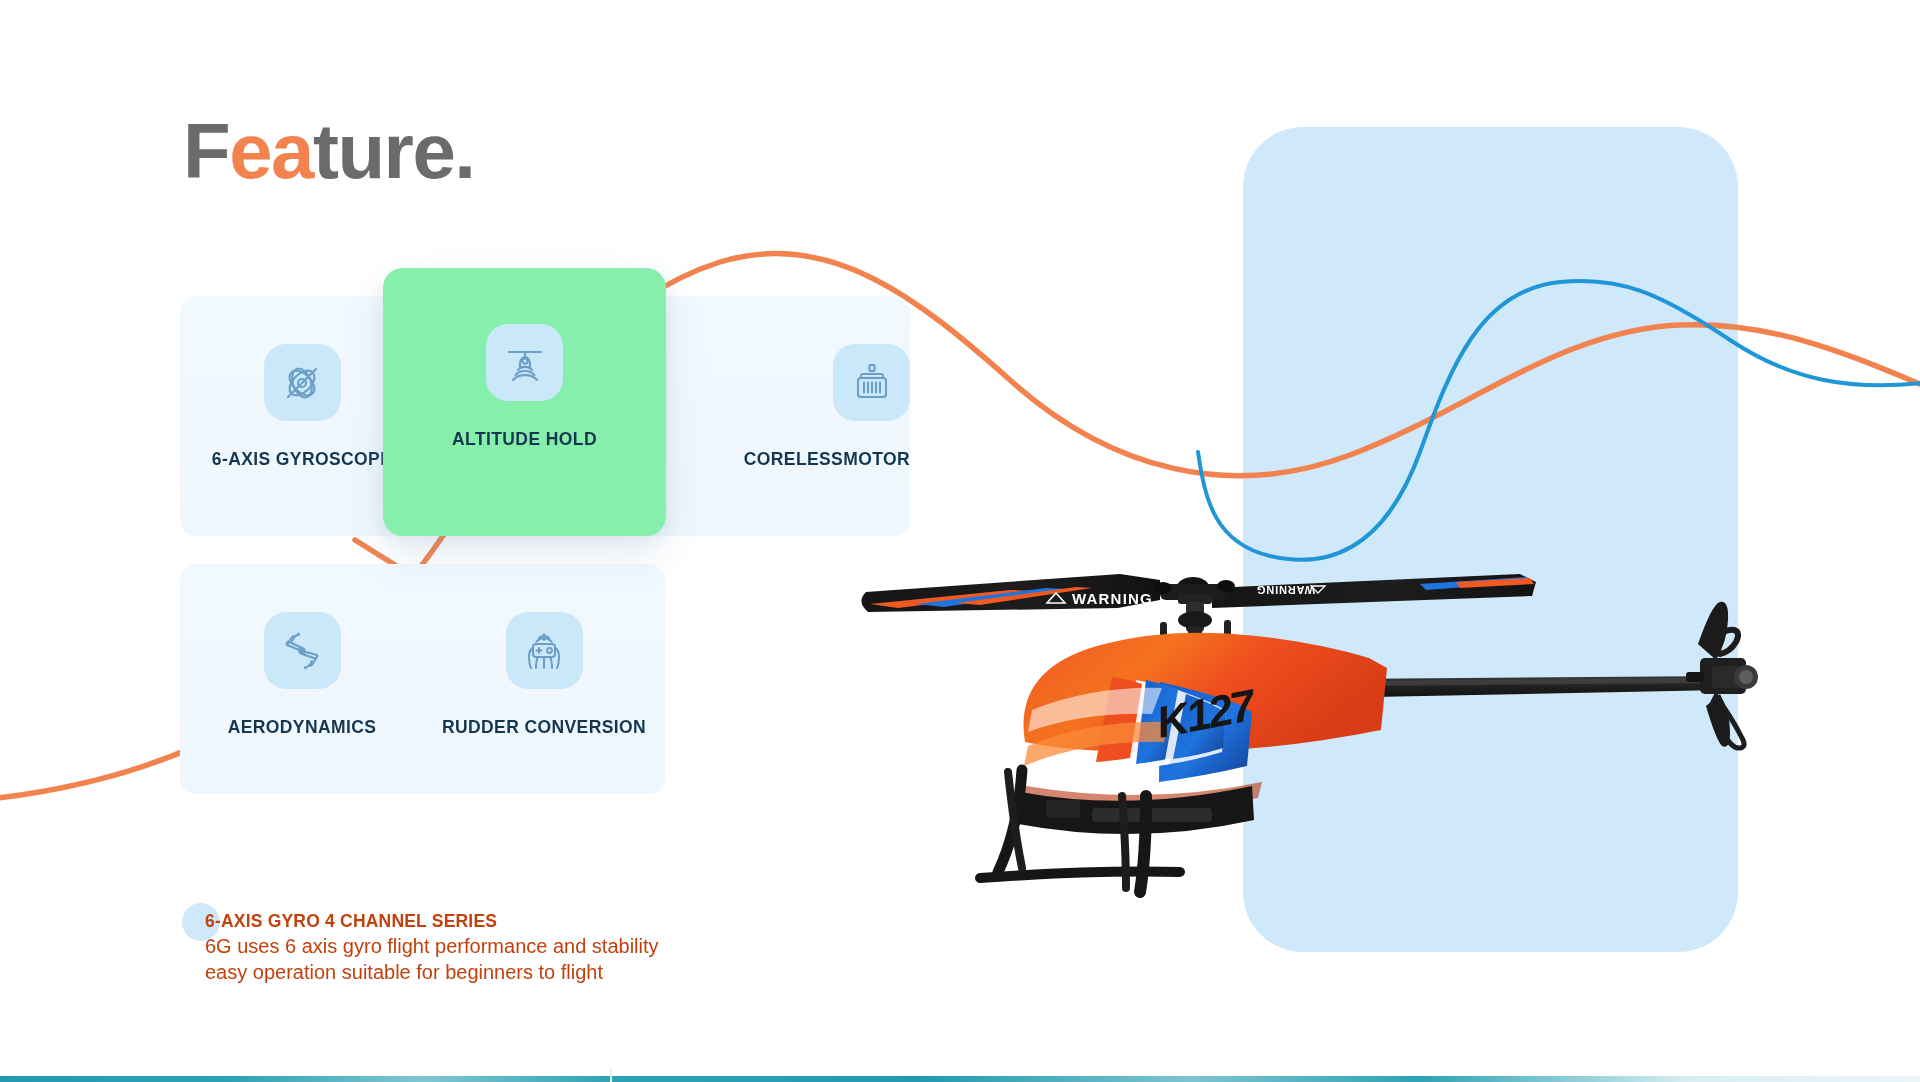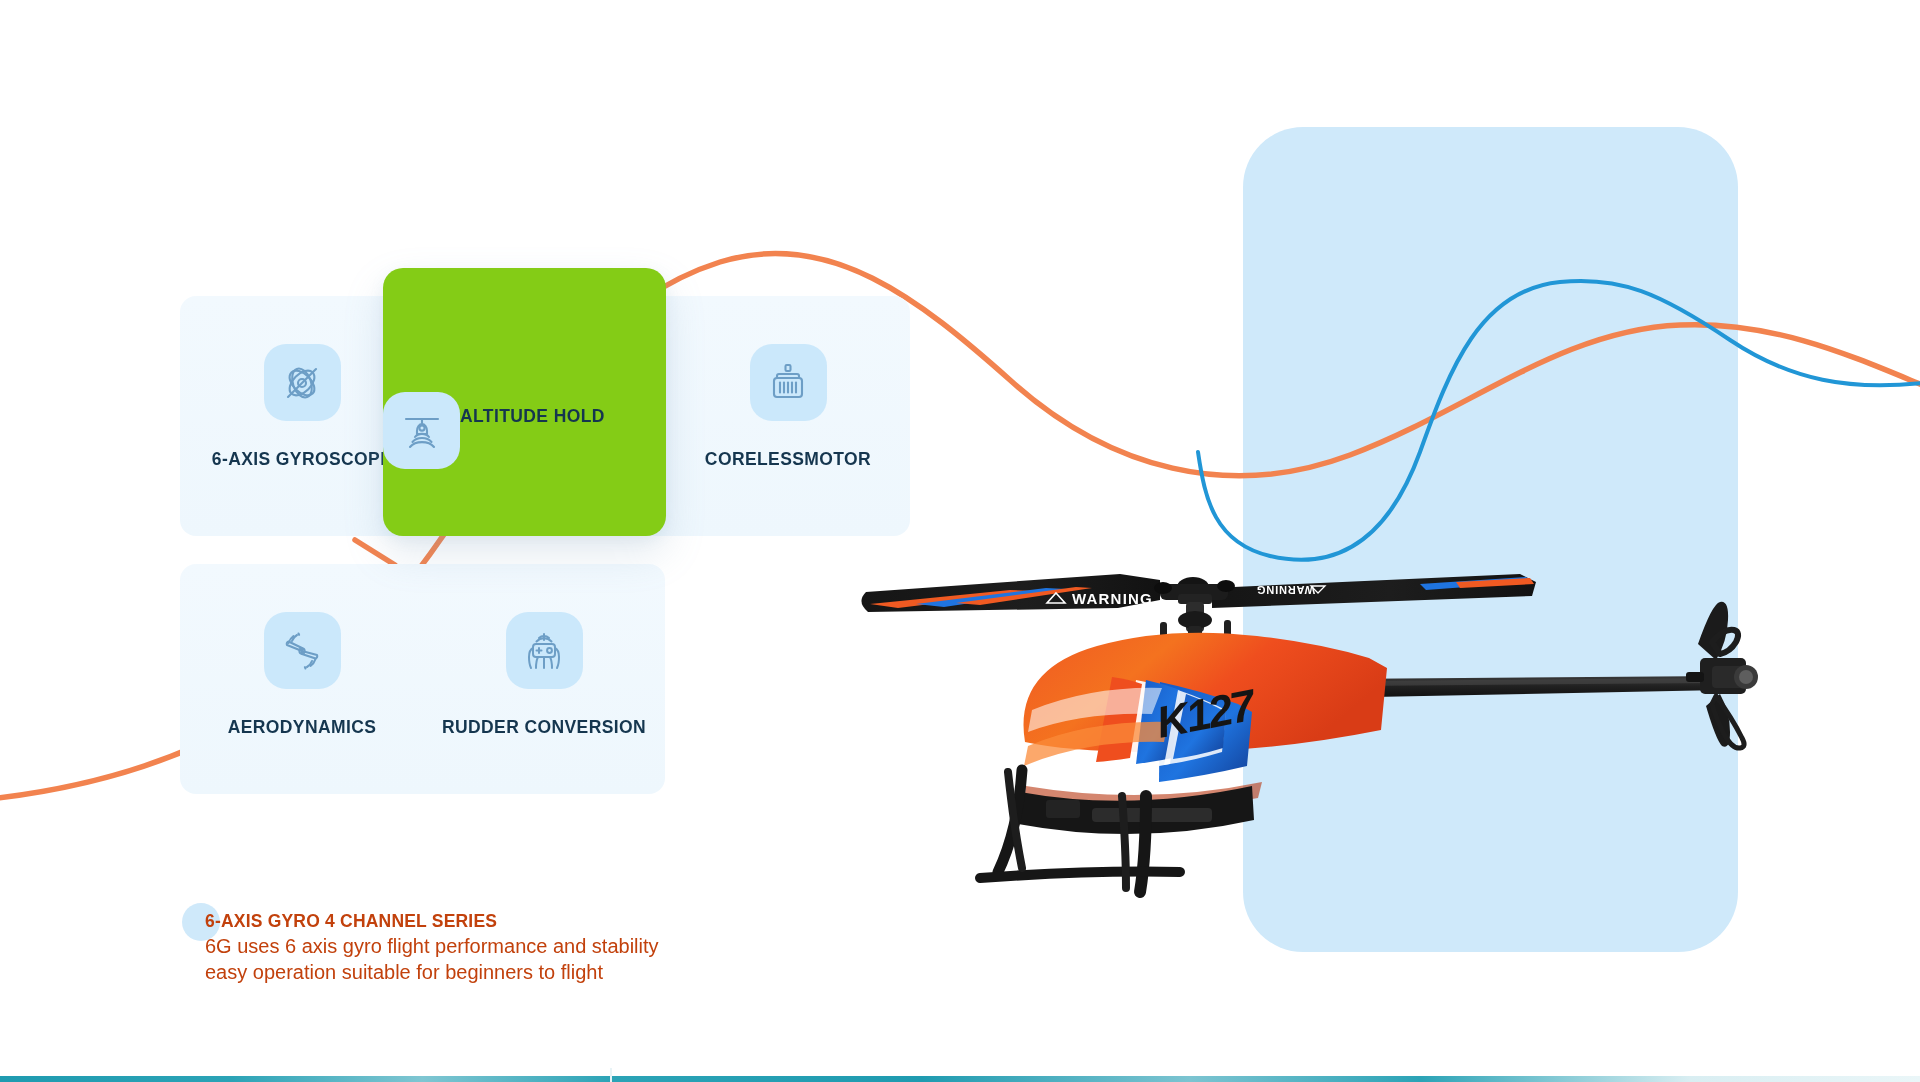--- a/index.html
+++ b/index.html
@@ -95,25 +95,26 @@
     display: flex;
     flex-direction: column;
     align-items: center;
   }
   .card-raised {
     position: absolute;
     left: 203px;
     top: -28px;
     width: 283px;
     height: 268px;
-    background: #84cc16;
+    background: #86efac;
     border-radius: 20px;
     box-shadow: 0 18px 40px rgba(120, 155, 185, 0.20),
                 0 4px 14px rgba(120, 155, 185, 0.10);
     display: flex;
+    flex-direction: column;
     align-items: center;
   }
 
   .icon-badge {
     width: 77px;
     height: 77px;
     border-radius: 22px;
     background: #cbe8fb;
     display: flex;
     align-items: center;
@@ -127,21 +128,21 @@
     font-size: 17.5px;
     font-weight: 700;
     letter-spacing: 0.4px;
     color: #15364f;
     text-align: center;
     white-space: nowrap;
   }
 
   
   .pos-c1 { left: 0px;   top: 48px; }
-  .pos-c3 { left: 486px; top: 48px; }
+  .pos-c3 { left: 486px; top: 48px; align-items: flex-end; }
   .pos-c4 { left: 0px;   top: 316px; }
   .pos-c5 { left: 242px; top: 316px; }
 
   .raised-inner-top { margin-top: 56px; }
 
   
   .caption-dot {
     position: absolute;
     left: 182px;
     top: 903px;
@@ -212,20 +213,23 @@
   <svg class="curves" viewBox="0 0 1920 1082" preserveAspectRatio="none">
     <path d="M -20 800 C 180 780 330 700 440 540 C 530 410 600 300 720 262
              C 830 228 920 300 1010 380 C 1110 470 1230 500 1350 455
              C 1470 410 1560 330 1680 325 C 1790 320 1880 370 1960 400" fill="none" stroke="#f2834f" stroke-width="5.5" stroke-linecap="round"></path>
     <path d="M 1930 382 C 1850 392 1790 380 1730 340 C 1660 293 1620 276 1560 282
              C 1480 290 1450 368 1420 452 C 1385 548 1330 570 1270 556
              C 1215 543 1205 500 1198 452" fill="none" stroke="#2196d6" stroke-width="4" stroke-linecap="round"></path>
     <path d="M 355 540 L 395 565" fill="none" stroke="#f2834f" stroke-width="5.5" stroke-linecap="round"></path>
   </svg>
 
+  <div class="page-title">
+    <span>F</span><span class="accent">ea</span><span>ture.</span>
+  </div>
 
   <div class="feature-zone">
 
     <div class="panel-top"></div>
     <div class="panel-bottom"></div>
 
     <div class="card pos-c1">
       <div class="icon-badge">
         <svg width="46" height="46" viewBox="0 0 46 46" fill="none" stroke="#6d9ec6" stroke-width="2.1" stroke-linecap="round" stroke-linejoin="round">
           <ellipse cx="23" cy="23" rx="15" ry="9" transform="rotate(-45 23 23)"></ellipse>

